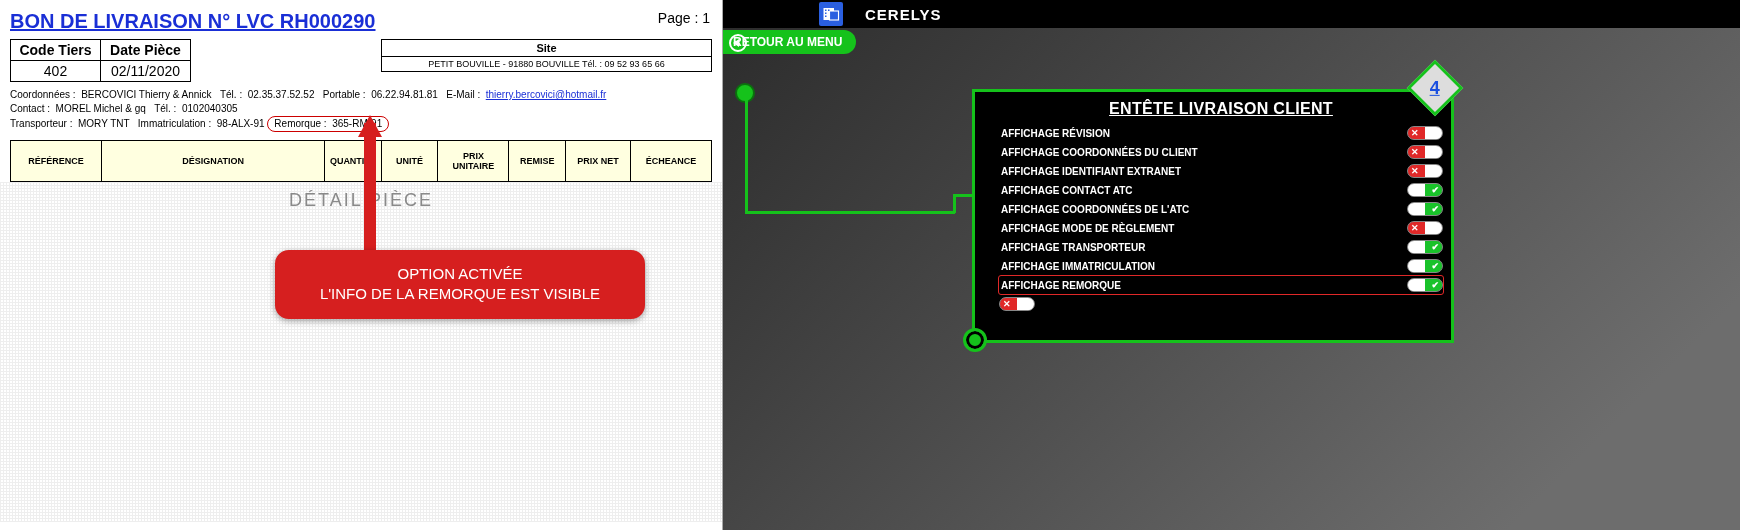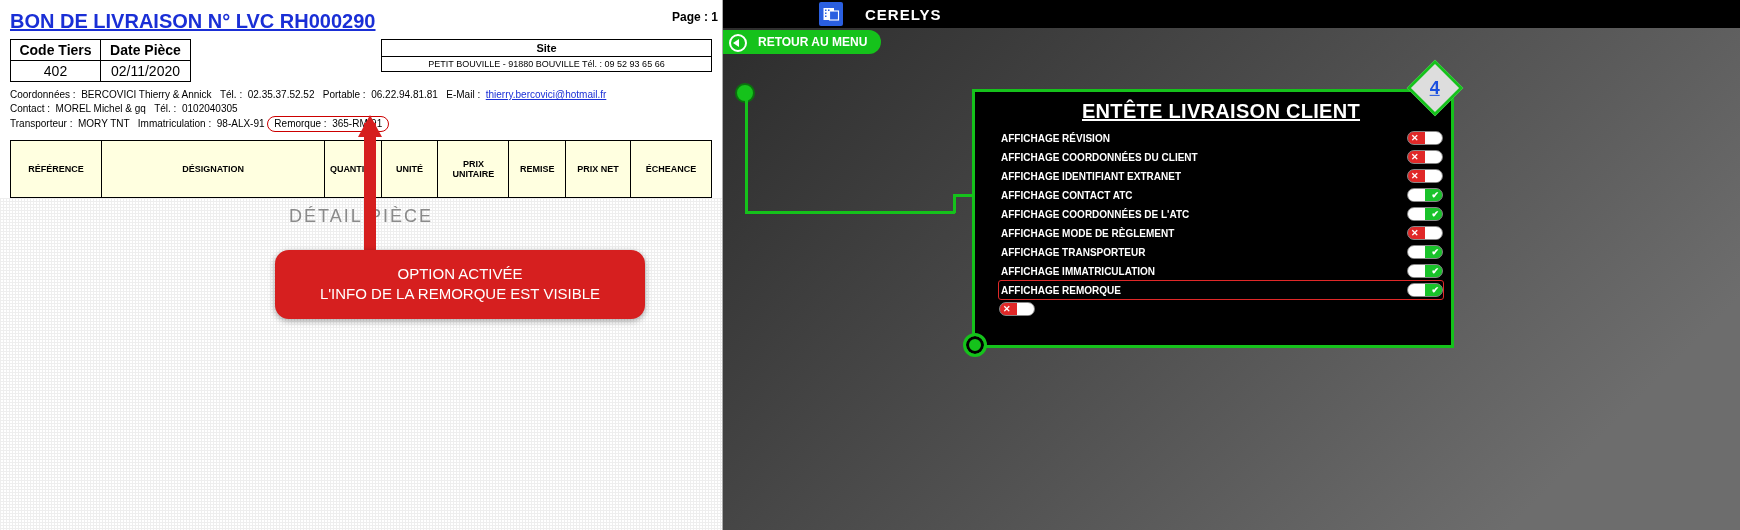--- a/index.html
+++ b/index.html
@@ -1,55 +1,55 @@
 <!DOCTYPE html>
 <html><head>
 <meta charset="utf-8">
 <style>
   *{box-sizing:border-box;margin:0;padding:0;font-family:Arial,Helvetica,sans-serif}
   body{width:1740px;height:530px;display:flex;background:#fff}
   
   .doc-pane{width:723px;height:530px;background:#fff;position:relative;border-right:1px solid #aaa}
   .doc-inner{position:relative;padding:10px 10px 0 10px}
   .doc-title{color:#1a2fd6;font-weight:bold;font-size:20px;text-decoration:underline}
-  .page-num{position:absolute;top:10px;right:4px;font-size:12px;font-weight:bold}
+  .page-num{position:absolute;top:10px;right:12px;font-size:14px;font-weight:normal}
   table.small{border-collapse:collapse;margin-top:6px}
   table.small th,table.small td{border:1px solid #000;font-size:14px;text-align:center;padding:2px 6px}
   table.small th{font-weight:bold}
   .site-table{border-collapse:collapse;margin-top:6px}
   .site-table th{border:1px solid #000;font-size:11px;font-weight:bold;text-align:center;padding:2px 6px;width:330px}
   .site-table td{border:1px solid #000;font-size:9px;text-align:center;padding:2px 6px}
   .row{display:flex;gap:6px;align-items:flex-start}
   .coords{font-size:10px;color:#000;margin-top:6px;line-height:1.4}
   .coords a{color:#1a2fd6;text-decoration:underline}
   .remorque-circle{display:inline-block;border:1px solid #c00;border-radius:9px;padding:0 6px}
   table.cols{border-collapse:collapse;width:702px;margin-top:8px}
-  table.cols th{border:1px solid #000;font-size:9px;font-weight:bold;background:#ffffe0;padding:18px 3px;text-align:center}
+  table.cols th{border:1px solid #000;font-size:9px;font-weight:bold;background:#ffffe0;padding:10px 3px;text-align:center}
   .detail-pane{height:340px;background:repeating-linear-gradient(0deg,#eee 0 1px,transparent 1px 3px),repeating-linear-gradient(90deg,#eee 0 1px,transparent 1px 3px);position:relative}
   .detail-label{position:absolute;top:8px;left:50%;transform:translateX(-50%);color:#8a8a8a;font-size:18px;letter-spacing:2px}
   
   .callout{position:absolute;top:250px;left:275px;width:370px;background:#d61f1f;color:#fff;border:2px solid #d61f1f;border-radius:14px;padding:12px 16px;text-align:center;font-size:15px;line-height:1.35;box-shadow:0 2px 6px rgba(0,0,0,.35)}
   
   .arrow-svg{position:absolute;top:115px;left:330px;pointer-events:none}
   
   .app-pane{flex:1;position:relative;background:linear-gradient(135deg,#2b2b2b 0%,#6d6d6d 85%)}
   .app-header{height:28px;background:#000;display:flex;align-items:center;gap:22px;padding-left:96px}
   .app-logo{width:24px;height:24px;background:#2a5fe0;display:flex;align-items:center;justify-content:center;border-radius:2px}
   .app-logo svg{width:18px;height:18px;fill:#fff}
   .app-title{color:#fff;font-weight:bold;font-size:15px;letter-spacing:1px}
-  .back-btn{position:absolute;top:30px;left:0;height:24px;background:#15c21b;color:#fff;font-weight:bold;font-size:12px;padding:0 14px 0 35px;border-radius:0 14px 14px 0;display:flex;align-items:center;cursor:pointer}
+  .back-btn{position:absolute;top:30px;left:0;height:24px;background:#15c21b;color:#fff;font-weight:bold;font-size:12px;padding:0 14px 0 10px;border-radius:0 14px 14px 0;display:flex;align-items:center;cursor:pointer}
   .back-btn::before{content:"";position:absolute;left:6px;top:4px;width:14px;height:14px;border:2px solid #fff;border-radius:50%}
   .back-btn::after{content:"";position:absolute;left:10px;top:9px;width:0;height:0;border-right:6px solid #fff;border-top:4px solid transparent;border-bottom:4px solid transparent}
   
   .g-dot{position:absolute;width:20px;height:20px;background:#15c21b;border:2px solid #0a720d;border-radius:50%}
   .g-line{position:absolute;background:#15c21b}
   
   .panel{position:absolute;top:90px;left:250px;width:480px;background:#000;border:2px solid #000}
   .panel-frame{border:3px solid #15c21b;margin:-3px;position:relative}
-  .panel-title{color:#fff;text-align:center;font-weight:bold;text-decoration:underline;font-size:20px;padding:8px 0 6px 16px;letter-spacing:.3px}
+  .panel-title{color:#fff;text-align:center;font-weight:bold;text-decoration:underline;font-size:16px;padding:8px 0 6px 16px;letter-spacing:.3px}
   .panel-body{padding:0 8px 26px 24px}
   .opt{display:flex;align-items:center;height:18px;margin-bottom:1px}
   .opt-label{flex:1;color:#fff;font-size:10px;font-weight:bold;padding-left:2px}
   .toggle{width:36px;height:14px;border-radius:8px;position:relative;display:flex;align-items:center}
   .toggle.off{background:linear-gradient(90deg,#e02828 50%,#fff 50%);border:1px solid #888}
   .toggle.off .knob{position:absolute;right:1px;width:13px;height:11px;border-radius:6px;background:#fff}
   .toggle.on{background:linear-gradient(90deg,#fff 50%,#19c22a 50%);border:1px solid #888}
   .toggle.on .knob{position:absolute;left:1px;width:13px;height:11px;border-radius:6px;background:#fff}
   .toggle .glyph{position:absolute;font-size:9px;font-weight:bold;color:#fff}
   .toggle.off .glyph{left:3px}

